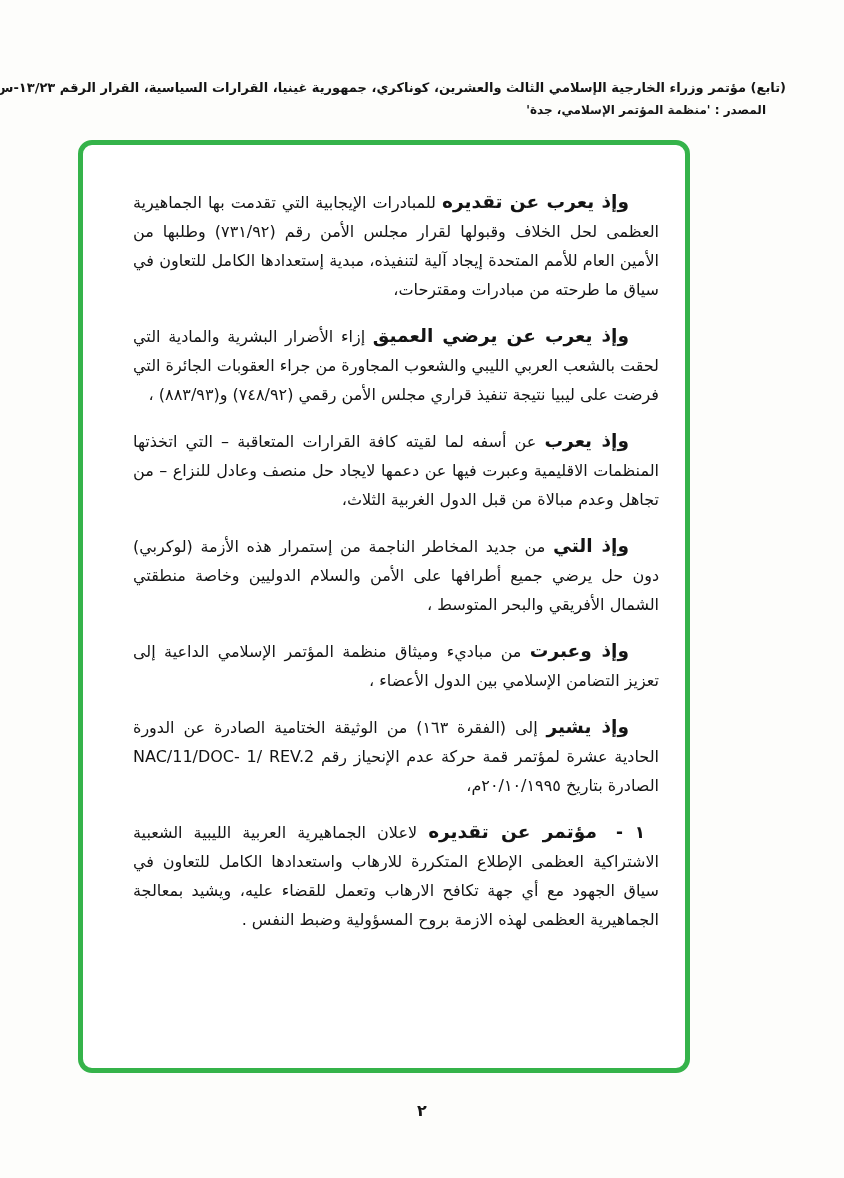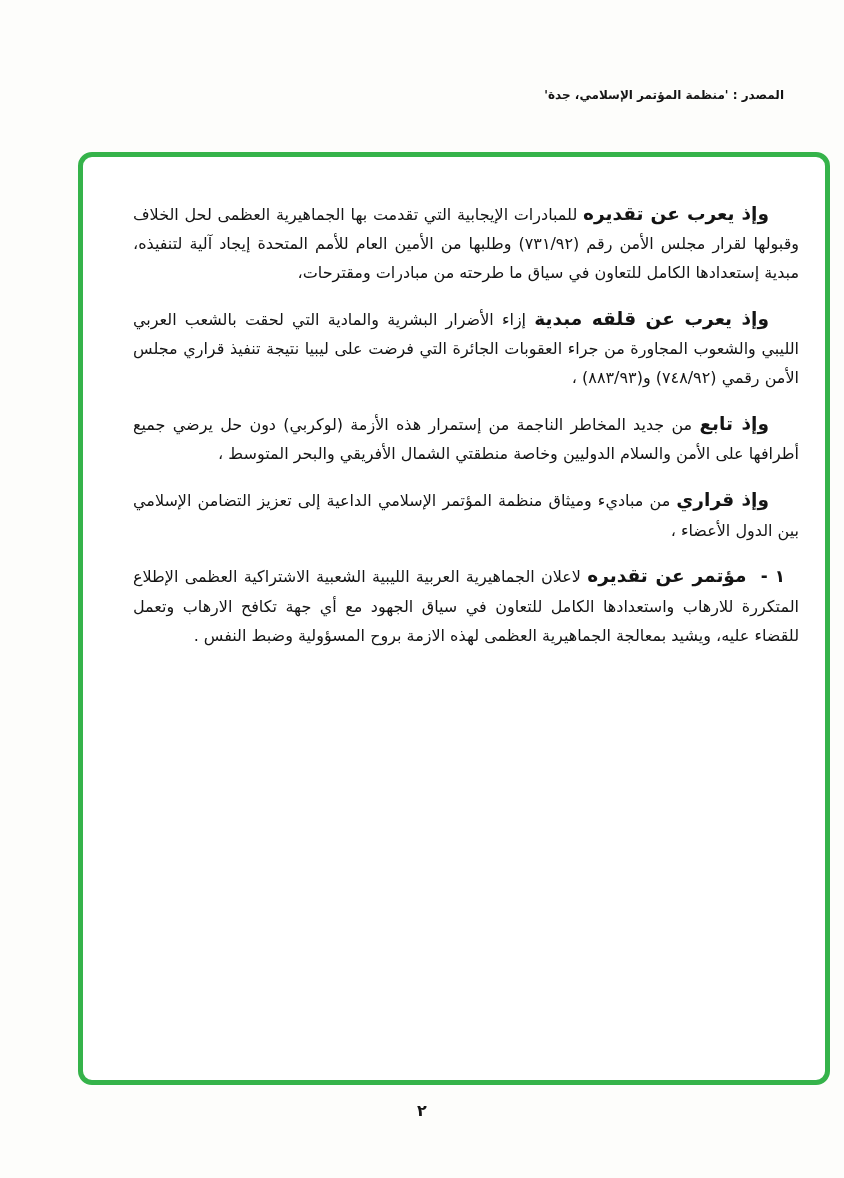--- a/index.html
+++ b/index.html
@@ -21,28 +21,28 @@
     font-weight: bold;
   }
   .doc-header .line1 {
     font-size: 13px;
     letter-spacing: 0.2px;
     white-space: nowrap;
   }
   .doc-header .line2 {
     font-size: 12px;
     margin-top: 8px;
-    margin-right: 2px;
+    margin-right: 20px;
     text-align: right;
   }
   .green-box {
     position: absolute;
-    top: 152px;
+    top: 140px;
     left: 78px;
-    width: 752px;
+    width: 612px;
     height: 933px;
     border: 5px solid #35b34a;
     border-radius: 14px;
     box-sizing: border-box;
     background: #ffffff;
     overflow: hidden;
   }
   .content {
     direction: rtl;
     text-align: justify;
@@ -75,47 +75,56 @@
     text-align: center;
     font-size: 16px;
     font-weight: bold;
     direction: rtl;
   }
 </style>
 </head>
 <body>
 
 <div class="doc-header">
+  <div class="line1">(تابع) مؤتمر وزراء الخارجية الإسلامي الثالث والعشرين، كوناكري، جمهورية غينيا، القرارات السياسية، القرار الرقم ١٣/٢٣-س</div>
   <div class="line2">المصدر :  'منظمة المؤتمر الإسلامي، جدة'</div>
 </div>
 
 <div class="green-box">
   <div class="content">
 
     <p>
       <span class="lead">وإذ يعرب عن تقديره</span>
       <span>للمبادرات الإيجابية التي تقدمت بها الجماهيرية العظمى لحل الخلاف وقبولها لقرار مجلس الأمن رقم (٧٣١/٩٢) وطلبها من الأمين العام للأمم المتحدة إيجاد آلية لتنفيذه، مبدية إستعدادها الكامل للتعاون في سياق ما طرحته من مبادرات ومقترحات،</span>
     </p>
 
     <p>
-      <span class="lead">وإذ يعرب عن قلقه مبدية</span>
+      <span class="lead">وإذ يعرب عن يرضي العميق</span>
       <span>إزاء الأضرار البشرية والمادية التي لحقت بالشعب العربي الليبي والشعوب المجاورة من جراء العقوبات الجائرة التي فرضت على ليبيا نتيجة تنفيذ قراري مجلس الأمن رقمي (٧٤٨/٩٢) و(٨٨٣/٩٣) ،</span>
     </p>
 
+    <p>
+      <span class="lead">وإذ يعرب</span>
+      <span>عن أسفه لما لقيته كافة القرارات المتعاقبة – التي اتخذتها المنظمات الاقليمية وعبرت فيها عن دعمها لايجاد حل منصف وعادل للنزاع – من تجاهل وعدم مبالاة من قبل الدول الغربية الثلاث،</span>
+    </p>
 
     <p>
-      <span class="lead">وإذ تابع</span>
+      <span class="lead">وإذ التي</span>
       <span>من جديد المخاطر الناجمة من إستمرار هذه الأزمة (لوكربي) دون حل يرضي جميع أطرافها على الأمن والسلام الدوليين وخاصة منطقتي الشمال الأفريقي والبحر المتوسط ،</span>
     </p>
 
     <p>
-      <span class="lead">وإذ قراري</span>
+      <span class="lead">وإذ وعبرت</span>
       <span>من مباديء وميثاق منظمة المؤتمر الإسلامي الداعية إلى تعزيز التضامن الإسلامي بين الدول الأعضاء ،</span>
     </p>
 
+    <p>
+      <span class="lead">وإذ يشير</span>
+      <span>إلى (الفقرة ١٦٣) من الوثيقة الختامية الصادرة عن الدورة الحادية عشرة لمؤتمر قمة حركة عدم الإنحياز رقم NAC/11/DOC- 1/ REV.2 الصادرة بتاريخ ٢٠/١٠/١٩٩٥م،</span>
+    </p>
 
 
     <p class="numbered">
       <span class="num">١ -</span>
       <span class="lead">مؤتمر عن تقديره</span>
       <span>لاعلان الجماهيرية العربية الليبية الشعبية الاشتراكية العظمى الإطلاع المتكررة للارهاب واستعدادها الكامل للتعاون في سياق الجهود مع أي جهة تكافح الارهاب وتعمل للقضاء عليه، ويشيد بمعالجة الجماهيرية العظمى لهذه الازمة بروح المسؤولية وضبط النفس .</span>
     </p>
 
   </div>
 </div>

